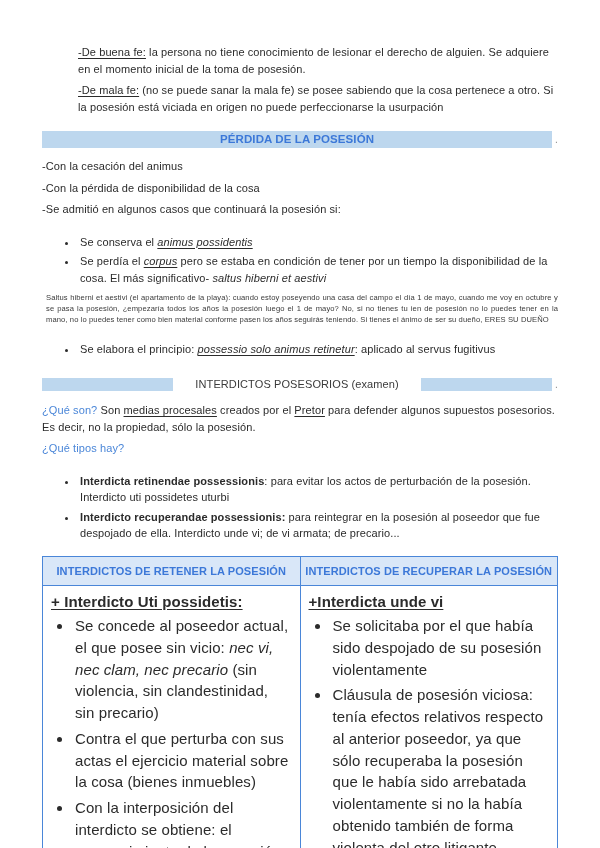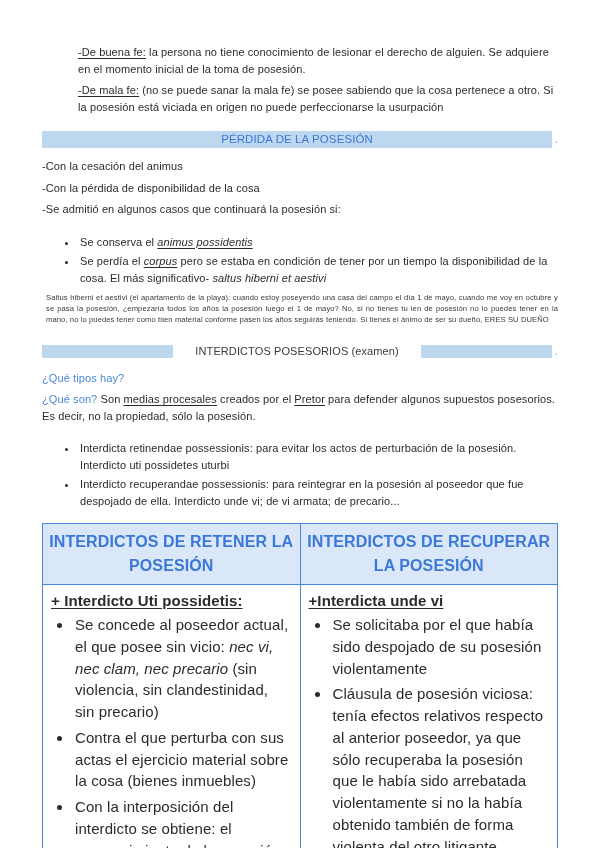--- a/index.html
+++ b/index.html
@@ -7,48 +7,48 @@
     width:600px;height:848px;margin:0 auto;background:#ffffff;
     font-family:"Liberation Sans", sans-serif;
     color:#2b2b2b;font-size:11px;line-height:1.5;
     padding:44px 42px 20px 42px;box-sizing:border-box;
     overflow:hidden;letter-spacing:.1px;
   }
   p{margin:0 0 5px 0;}
   .indent{margin-left:36px;}
   .u{text-decoration:underline;text-underline-offset:2px;}
   .i{font-style:italic;}
-  .b{font-weight:normal;}
+  .b{font-weight:bold;}
   .blue{color:#4a86d8;}
   ul{margin:16px 0 6px 0;padding-left:36px;}
   li{margin:0 0 3px 0;padding-left:2px;}
 
   
   .h1row{display:flex;align-items:center;margin:16px 0 10px 0;}
   .h1bar{flex:1;display:flex;align-items:center;justify-content:center;
          background:#bdd7ee;min-height:16px;}
-  .h1text{color:#3c78d8;font-weight:normal;font-size:11.5px;}
+  .h1text{color:#3c78d8;font-weight:bold;font-size:11.5px;}
   .enddot{margin-left:3px;color:#8a8a8a;font-size:10px;}
 
   
   .h2row{display:flex;align-items:center;margin:18px 0 10px 0;}
   .h2bar{flex:1;background:#bdd7ee;height:13px;}
   .h2text{padding:0 22px;color:#3a3a3a;font-size:11px;white-space:nowrap;}
 
   .smallnote{font-size:7.6px;line-height:1.45;color:#3a3a3a;
              text-align:justify;margin:2px 0 4px 4px;}
 
   
   table.itable{width:100%;border-collapse:collapse;margin-top:14px;
                table-layout:fixed;}
   table.itable th, table.itable td{
     border:1.6px solid #4a86d8;vertical-align:top;}
   table.itable th{
     background:#d9e7f8;color:#3c78d8;font-weight:bold;
-    font-size:16px;text-align:center;padding:6px 4px;}
+    font-size:11px;text-align:center;padding:6px 4px;}
   table.itable td{padding:5px 8px 8px 8px;font-size:15px;line-height:1.45;}
   .cellhead{font-weight:bold;text-decoration:underline;text-underline-offset:2px;
             margin:0 0 2px 0;}
   td ul{margin:2px 0 0 0;padding-left:22px;}
   td li{margin-bottom:4px;}
 </style>
 </head>
 <body>
 
 <div class="page">
@@ -68,31 +68,34 @@
   <p>-Con la pérdida de disponibilidad de la cosa</p>
   <p>-Se admitió en algunos casos que continuará la posesión si:</p>
 
   <ul>
     <li><span>Se conserva el </span><span class="i u">animus possidentis</span></li>
     <li><span>Se perdía el </span><span class="i u">corpus</span><span> pero se estaba en condición de tener por un tiempo la disponibilidad de la cosa. El más significativo- </span><span class="i">saltus hiberni et aestivi</span></li>
   </ul>
 
   <p class="smallnote">Saltus hiberni et aestivi (el apartamento de la playa): cuando estoy poseyendo una casa del campo el día 1 de mayo, cuando me voy en octubre y se pasa la posesión, ¿empezaría todos los años la posesión luego el 1 de mayo? No, si no tienes tu ien de posesión no lo puedes tener en la mano, no lo puedes tener como bien material conforme pasen los años seguirás teniendo. Si tienes el ánimo de ser su dueño, ERES SU DUEÑO</p>
 
+  <ul>
+    <li><span>Se elabora el principio: </span><span class="i u">possessio solo animus retinetur</span><span>: aplicado al servus fugitivus</span></li>
+  </ul>
 
   <div class="h2row">
     <div class="h2bar"></div>
     <span class="h2text">INTERDICTOS POSESORIOS (examen)</span>
     <div class="h2bar"></div>
     <span class="enddot">.</span>
   </div>
 
+  <p><span class="blue">¿Qué son?</span><span> Son </span><span class="u">medias procesales</span><span> creados por el </span><span class="u">Pretor</span><span> para defender algunos supuestos posesorios. Es decir, no la propiedad, sólo la posesión.</span></p>
+
   <p><span class="blue">¿Qué tipos hay?</span></p>
-
-  <p><span class="blue">¿Qué son?</span><span> Son </span><span class="u">medias procesales</span><span> creados por el </span><span class="u">Pretor</span><span> para defender algunos supuestos posesorios. Es decir, no la propiedad, sólo la posesión.</span></p>
 
   <ul>
     <li><span class="b">Interdicta retinendae possessionis</span><span>: para evitar los actos de perturbación de la posesión. Interdicto uti possidetes uturbi</span></li>
     <li><span class="b">Interdicto recuperandae possessionis:</span><span> para reintegrar en la posesión al poseedor que fue despojado de ella. Interdicto unde vi; de vi armata; de precario...</span></li>
   </ul>
 
   <table class="itable">
     <thead>
       <tr>
         <th>INTERDICTOS DE RETENER LA POSESIÓN</th>

